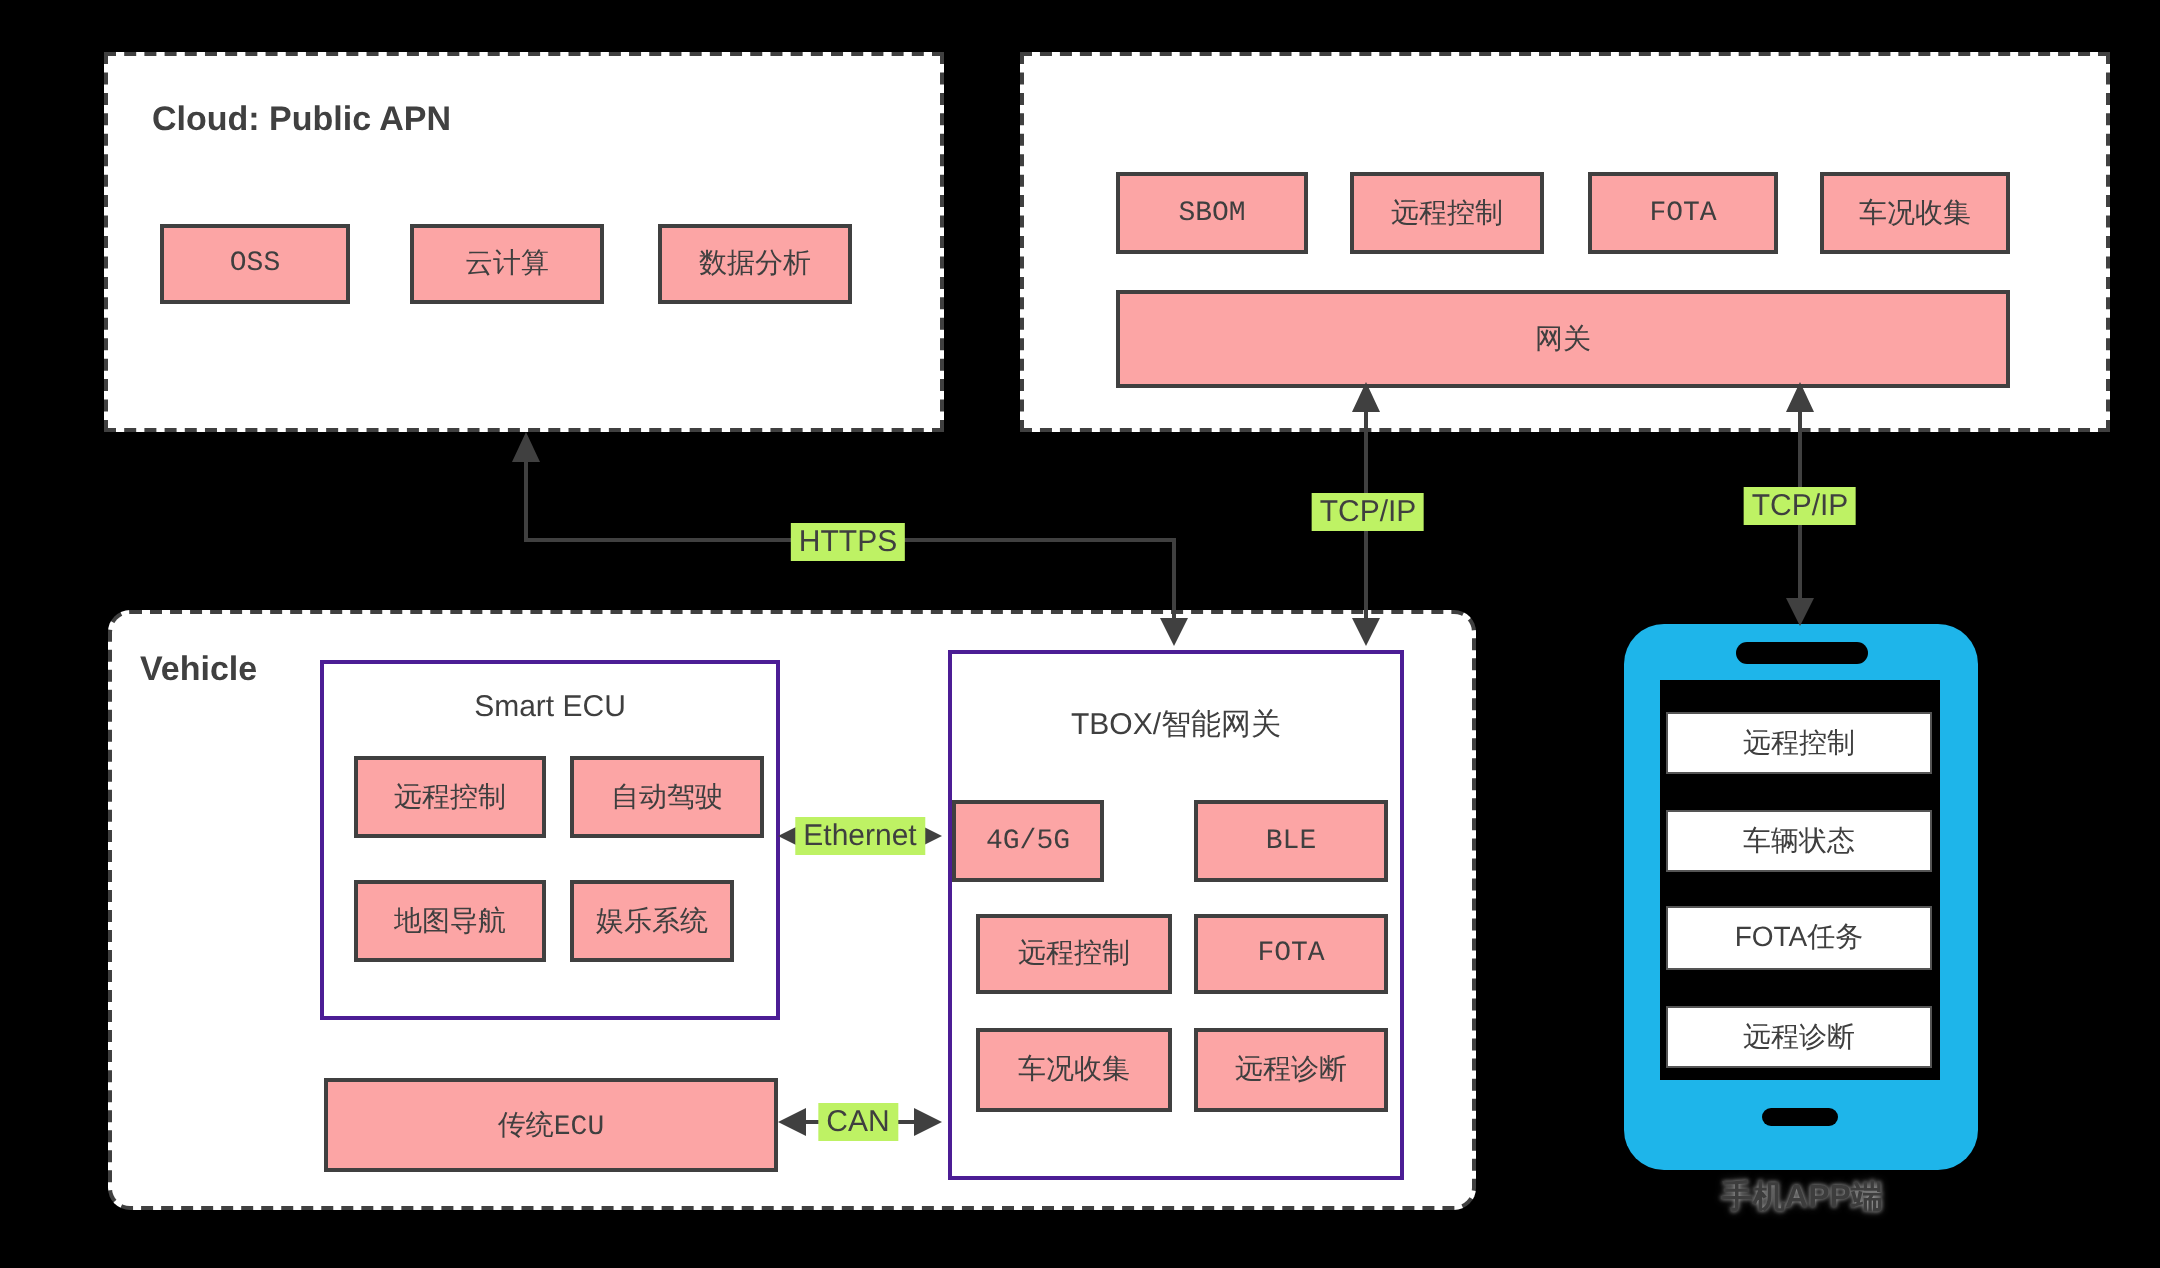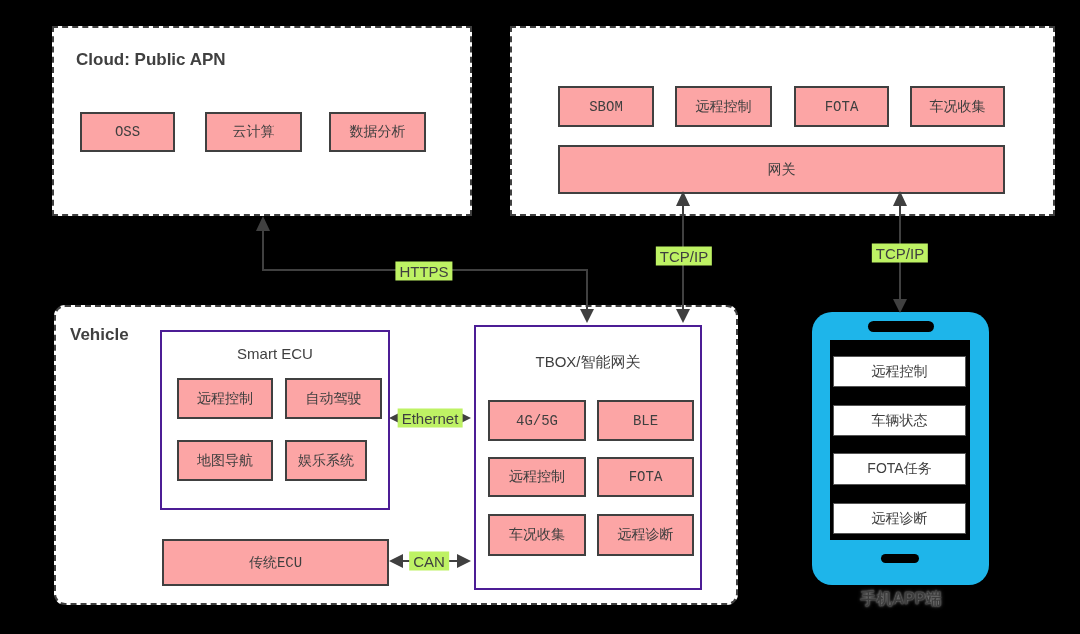--- a/index.html
+++ b/index.html
@@ -65,21 +65,21 @@
       <div class="node" style="left:15px;top:46px;width:96px;height:41px;">远程控制</div>
       <div class="node" style="left:123px;top:46px;width:97px;height:41px;">自动驾驶</div>
       <div class="node" style="left:15px;top:108px;width:96px;height:41px;">地图导航</div>
       <div class="node" style="left:123px;top:108px;width:82px;height:41px;">娱乐系统</div>
     </div>
 
     <div class="node" style="left:106px;top:232px;width:227px;height:47px;">传统ECU</div>
 
     <div class="group" style="left:418px;top:18px;width:228px;height:265px;">
       <div class="group-title" style="top:26px;">TBOX/智能网关</div>
-      <div class="node" style="left:12px;top:73px;width:98px;height:41px;">4G/5G</div>
+      <div class="node" style="left:0;top:73px;width:76px;height:41px;">4G/5G</div>
       <div class="node" style="left:121px;top:73px;width:97px;height:41px;">BLE</div>
       <div class="node" style="left:12px;top:130px;width:98px;height:40px;">远程控制</div>
       <div class="node" style="left:121px;top:130px;width:97px;height:40px;">FOTA</div>
       <div class="node" style="left:12px;top:187px;width:98px;height:42px;">车况收集</div>
       <div class="node" style="left:121px;top:187px;width:97px;height:42px;">远程诊断</div>
     </div>
   </div>
 
   <div class="phone">
     <div class="phone-speaker"></div>

